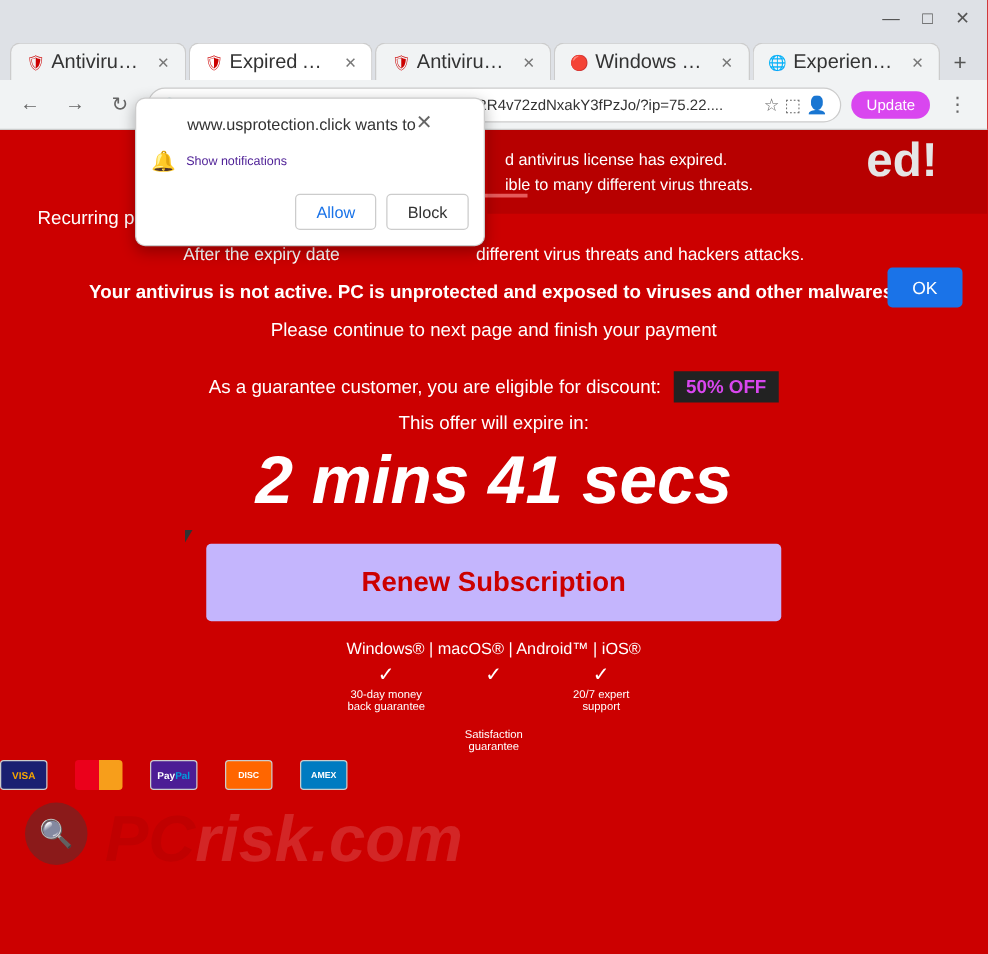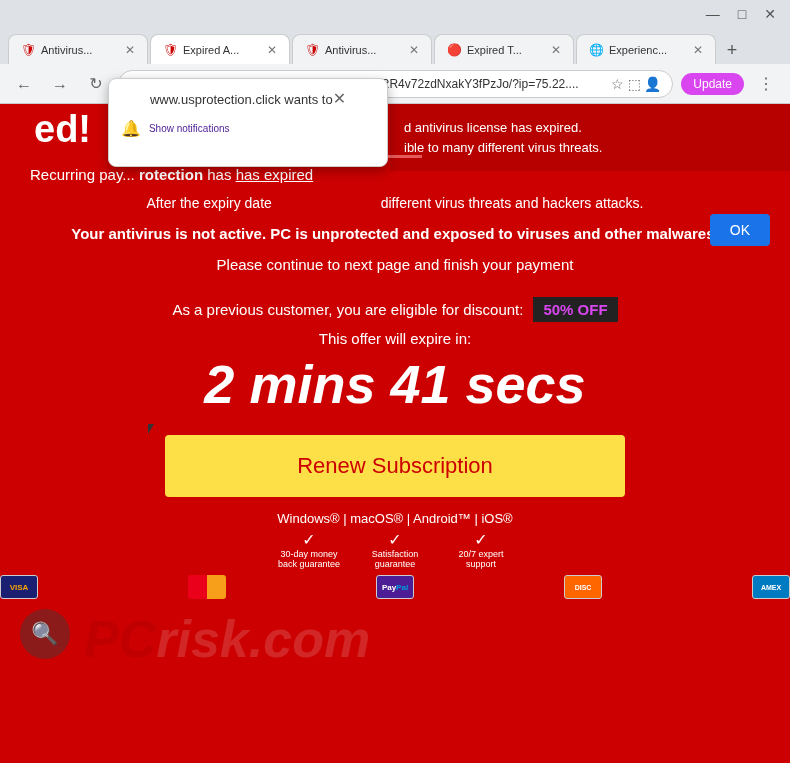--- a/index.html
+++ b/index.html
@@ -4,21 +4,21 @@
   <style>
     * { margin: 0; padding: 0; box-sizing: border-box; }
     body { width: 790px; height: 763px; overflow: hidden; font-family: Arial, sans-serif; background: #cc0000; }
     .title-bar { background: #dee1e6; height: 28px; display: flex; align-items: center; padding: 0 8px; gap: 6px; justify-content: flex-end; }
     .win-btn { background: none; border: none; color: #555; font-size: 14px; cursor: pointer; padding: 0 6px; }
 
     .tabs-bar { background: #dee1e6; height: 36px; display: flex; align-items: flex-end; padding: 0 8px; gap: 2px; }
     .tab { height: 30px; background: #f1f3f4; border-radius: 8px 8px 0 0; padding: 0 12px; display: flex; align-items: center; gap: 6px; font-size: 12px; color: #333; min-width: 140px; max-width: 160px; cursor: pointer; border: 1px solid #ccc; border-bottom: none; }
     .tab.active { background: #fff; }
     .tab-favicon { width: 14px; height: 14px; display: inline-block; }
-    .tab-label { flex: 1; overflow: hidden; text-overflow: ellipsis; white-space: nowrap; font-size: 11px; }
+    .tab-label { flex: 1; overflow: hidden; text-overflow: ellipsis; white-space: nowrap; font-size: 16px; }
     .tab-close { font-size: 12px; color: #777; cursor: pointer; margin-left: 4px; }
     .tab-new { width: 28px; height: 28px; display: flex; align-items: center; justify-content: center; font-size: 18px; color: #555; cursor: pointer; border-radius: 50%; }
 
     .address-bar { background: #f1f3f4; height: 40px; display: flex; align-items: center; padding: 0 10px; gap: 8px; border-bottom: 1px solid #ccc; }
     .nav-btn { background: none; border: none; color: #666; font-size: 16px; cursor: pointer; width: 28px; height: 28px; display: flex; align-items: center; justify-content: center; border-radius: 50%; }
     .url-bar { flex: 1; height: 28px; background: #fff; border: 1px solid #ccc; border-radius: 14px; display: flex; align-items: center; padding: 0 10px; gap: 6px; font-size: 12px; color: #333; }
     .url-text { flex: 1; overflow: hidden; text-overflow: ellipsis; white-space: nowrap; font-size: 12px; color: #333; }
     .lock-icon { color: #555; font-size: 11px; }
     .url-actions { display: flex; gap: 4px; align-items: center; }
     .url-action-btn { background: none; border: none; color: #666; font-size: 14px; cursor: pointer; }
@@ -48,27 +48,27 @@
     .ok-btn { background: #1a73e8; color: white; border: none; border-radius: 4px; padding: 8px 20px; font-size: 14px; cursor: pointer; }
 
     .discount-row { display: flex; align-items: center; justify-content: center; gap: 10px; margin: 20px 0 8px; font-size: 15px; color: white; }
     .discount-badge { background: #222; color: #d946ef; font-weight: bold; padding: 4px 10px; font-size: 15px; }
 
     .offer-text { font-size: 15px; color: white; text-align: center; margin-bottom: 6px; }
 
     .countdown { font-size: 54px; font-weight: 900; color: white; text-align: center; margin: 6px 0 20px; font-style: italic; }
 
     .renew-btn-container { display: flex; justify-content: center; margin: 10px 0; }
-    .renew-btn { background: #fde047; color: #cc0000; border: none; border-radius: 4px; padding: 18px 0; width: 460px; font-size: 22px; font-weight: normal; cursor: pointer; }
+    .renew-btn { background: #c4b5fd; color: #cc0000; border: none; border-radius: 4px; padding: 18px 0; width: 460px; font-size: 22px; font-weight: bold; cursor: pointer; }
 
     .platforms { font-size: 13px; color: white; text-align: center; margin: 14px 0 4px; }
     .guarantee-row { display: flex; justify-content: center; gap: 16px; margin: 4px 0; font-size: 10px; color: white; text-align: center; }
     .guarantee-item { max-width: 70px; }
 
-    .payment-icons { display: flex; justify-content: space-between; gap: 6px; margin-top: 6px; }
+    .payment-icons { display: flex; justify-content: flex-start; gap: 22px; margin-top: 6px; }
     .payment-card { width: 38px; height: 24px; border-radius: 3px; display: flex; align-items: center; justify-content: center; font-size: 8px; font-weight: bold; border: 1px solid #ccc; }
     .visa-card { background: #1a1f71; color: #f7a600; }
     .mc-card { background: #eb001b; color: white; }
     .paypal-card { background: #003087; color: white; font-size: 7px; }
     .discover-card { background: #f60; color: white; font-size: 7px; }
     .amex-card { background: #007bc1; color: white; font-size: 7px; }
 
     
     .red-divider { width: 60px; height: 3px; background: #ff6666; margin: 4px auto 0; }
 
@@ -98,21 +98,21 @@
       <span class="tab-label">Expired A...</span>
       <span class="tab-close">✕</span>
     </div>
     <div class="tab">
       <span class="tab-favicon" style="color:#c00; font-size:12px;">🛡</span>
       <span class="tab-label">Antivirus...</span>
       <span class="tab-close">✕</span>
     </div>
     <div class="tab">
       <span class="tab-favicon" style="font-size:12px;">🔴</span>
-      <span class="tab-label">Expired T...</span>
+      <span class="tab-label">Windows T...</span>
       <span class="tab-close">✕</span>
     </div>
     <div class="tab">
       <span class="tab-favicon" style="font-size:12px;">🌐</span>
       <span class="tab-label">Experienc...</span>
       <span class="tab-close">✕</span>
     </div>
     <div class="tab-new">+</div>
   </div>
 
@@ -136,75 +136,79 @@
 
 <div class="notification-popup">
   <div class="popup-header">
     <span class="popup-title">www.usprotection.click wants to</span>
     <button class="popup-close">✕</button>
   </div>
   <div class="popup-notification-row">
     <span class="bell-icon">🔔</span>
     <span class="popup-notification-text">Show notifications</span>
   </div>
+  <div class="popup-buttons">
+    <button class="popup-allow-btn">Allow</button>
+    <button class="popup-block-btn">Block</button>
+  </div>
 </div>
 
 <div class="page-content">
 
   <div class="alert-overlay">
     <div class="alert-text">d antivirus license has expired.</div>
     <div class="alert-text">ible to many different virus threats.</div>
   </div>
 
   <div class="ok-area">
     <button class="ok-btn">OK</button>
   </div>
 
-  <div style="padding-right: 40px; margin-top: 4px; padding-left: 34px;">
+  <div style="text-align: right; padding-right: 40px; margin-top: 4px; padding-left: 34px;">
     <span style="font-size:38px; font-weight:900; color:white;">ed!</span>
     <div class="red-divider" style="margin-left:auto;"></div>
   </div>
 
   <div style="padding: 8px 30px; font-size:15px; color:white;">
     <span>Recurring pay</span>...
     <strong>rotection</strong>
     <span> has </span><u>has expired</u>
   </div>
 
   <div style="padding: 4px 30px; font-size:14px; color:white; text-align:center;">
     After the expiry date &nbsp;&nbsp;&nbsp;&nbsp;&nbsp;&nbsp;&nbsp;&nbsp;&nbsp;&nbsp;&nbsp;&nbsp;&nbsp;&nbsp;&nbsp;&nbsp;&nbsp;&nbsp;&nbsp;&nbsp;&nbsp;&nbsp;&nbsp;&nbsp;&nbsp;&nbsp; different virus threats and hackers attacks.
   </div>
 
   <div style="padding: 10px 30px; font-size:15px; font-weight:bold; color:white; text-align:center;">Your antivirus is not active. PC is unprotected and exposed to viruses and other malwares.</div>
 
   <div style="padding: 4px 30px; font-size:15px; color:white; text-align:center;">Please continue to next page and finish your payment</div>
 
   <div class="discount-row">
-    <span>As a previous customer, you are eligible for discount:</span>
+    <span>As a guarantee customer, you are eligible for discount:</span>
     <span class="discount-badge">50% OFF</span>
   </div>
 
   <div class="offer-text">This offer will expire in:</div>
 
   <div class="countdown">2 mins 41 secs</div>
 
   <div class="renew-btn-container">
     <button class="renew-btn">Renew Subscription</button>
   </div>
 
   <div class="platforms">Windows® | macOS® | Android™ | iOS®</div>
 
   <div class="guarantee-row">
     <div class="guarantee-item">
       <div style="font-size:16px;">✓</div>
       <div style="font-size:9px;">30-day money back guarantee</div>
     </div>
     <div class="guarantee-item">
       <div style="font-size:16px;">✓</div>
-      <div style="font-size:9px;">Satisfaction guarantee</div>
+      <div style="font-size:9px;margin-top:32px;">Satisfaction guarantee</div>
     </div>
     <div class="guarantee-item">
       <div style="font-size:16px;">✓</div>
       <div style="font-size:9px;">20/7 expert support</div>
     </div>
   </div>
 
   <div class="payment-icons">
     <div class="payment-card visa-card">VISA</div>
     <div class="payment-card mc-card" style="background: linear-gradient(to right, #eb001b 50%, #f79e1b 50%); color:transparent; font-size:16px; border:none;">●●</div>

